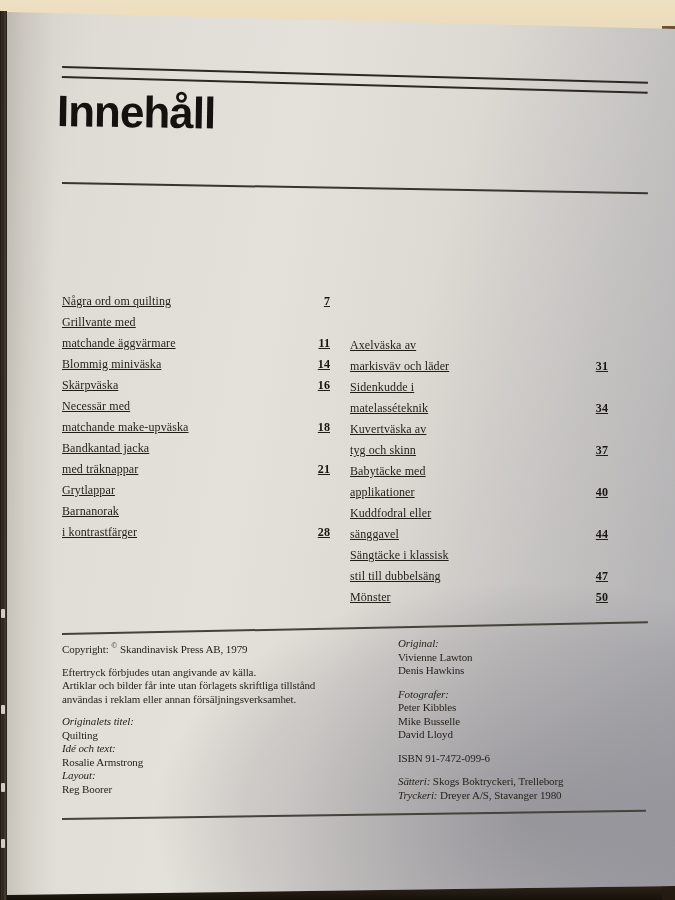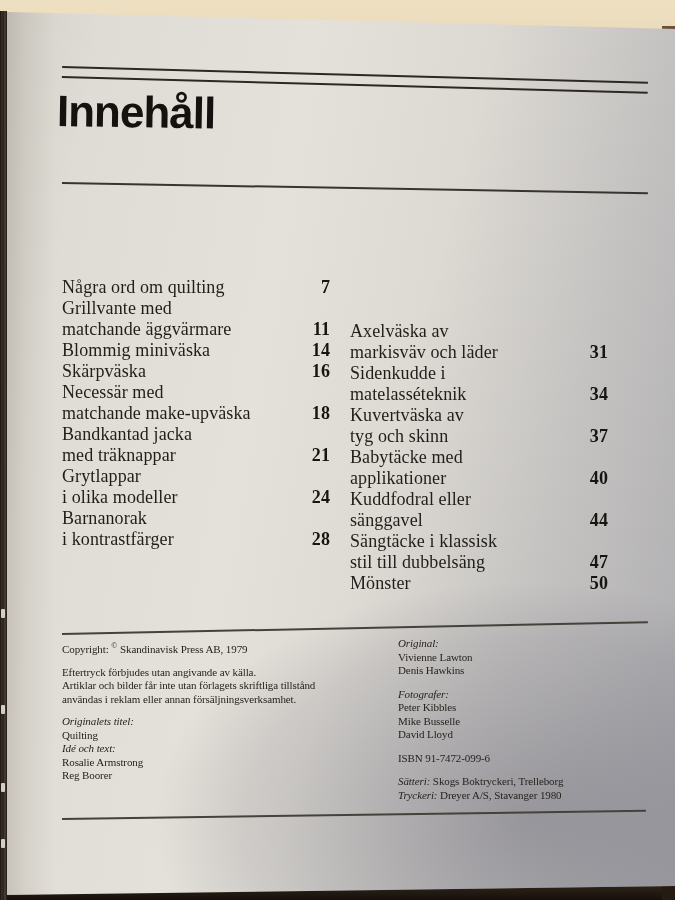--- a/index.html
+++ b/index.html
@@ -38,21 +38,21 @@
   .rule-double{top:66px;height:8px;border-top:2px solid #2c2824;border-bottom:2px solid #2c2824;transform:rotate(1.55deg);}
   .rule-single{top:182px;height:2px;background:#38342f;transform:rotate(1.0deg);}
   .rule-colophon-top{top:633px;height:1.6px;background:#45413b;transform:rotate(-1.15deg);}
   .rule-bottom{top:818px;width:584px;height:1.6px;background:#45413b;transform:rotate(-0.8deg);}
   .title{
     position:absolute;left:50px;top:88px;margin:0;
     font-family:"Liberation Sans",sans-serif;font-weight:bold;
     font-size:44px;line-height:46px;letter-spacing:-1px;color:#14110e;
     transform:rotate(0.9deg);transform-origin:left center;
   }
-  .toc-col{position:absolute;top:277px;font-size:18px;color:#211e1a;letter-spacing:.1px;}
+  .toc-col{position:absolute;top:291px;font-size:12px;color:#211e1a;letter-spacing:.1px;text-decoration:underline;}
   .toc-left{left:55px;width:268px;}
   .toc-right{left:343px;width:258px;margin-top:44px;}
   .toc-line{display:flex;justify-content:space-between;align-items:baseline;height:21px;line-height:21px;}
   .toc-page{font-weight:bold;color:#181511;}
   .colophon{position:absolute;font-size:11px;line-height:13.5px;color:#27231e;letter-spacing:-.1px;}
   .colophon-left{left:55px;top:643px;width:296px;}
   .colophon-right{left:351px;top:637px;width:290px;margin-left:40px;}
   .cblock{margin-bottom:9px;}
   .cblock.tight{margin-bottom:10px;}
   .italic{font-style:italic;}
@@ -113,24 +113,20 @@
         </div>
       <div class="toc-line">
           <span class="toc-text">med träknappar</span>
           <span class="toc-page">21</span>
         </div>
       <div class="toc-line">
           <span class="toc-text">Grytlappar</span>
           <span class="toc-page"></span>
         </div>
       <div class="toc-line">
-          <span class="toc-text">i olika modeller</span>
-          <span class="toc-page">24</span>
-        </div>
-      <div class="toc-line">
           <span class="toc-text">Barnanorak</span>
           <span class="toc-page"></span>
         </div>
       <div class="toc-line">
           <span class="toc-text">i kontrastfärger</span>
           <span class="toc-page">28</span>
         </div>
     </div>
 
     <div class="toc-col toc-right">
@@ -197,20 +193,21 @@
       <div class="cblock">
         <div class="cline">Eftertryck förbjudes utan angivande av källa.</div>
         <div class="cline">Artiklar och bilder får inte utan förlagets skriftliga tillstånd</div>
         <div class="cline">användas i reklam eller annan försäljningsverksamhet.</div>
       </div>
       <div class="cblock">
         <div class="cline italic">Originalets titel:</div>
         <div class="cline">Quilting</div>
         <div class="cline italic">Idé och text:</div>
         <div class="cline">Rosalie Armstrong</div>
+        <div class="cline italic">Layout:</div>
         <div class="cline">Reg Boorer</div>
       </div>
     </div>
 
     <div class="colophon colophon-right">
       <div class="cblock tight">
         <div class="cline italic">Original:</div>
         <div class="cline">Vivienne Lawton</div>
         <div class="cline">Denis Hawkins</div>
       </div>

